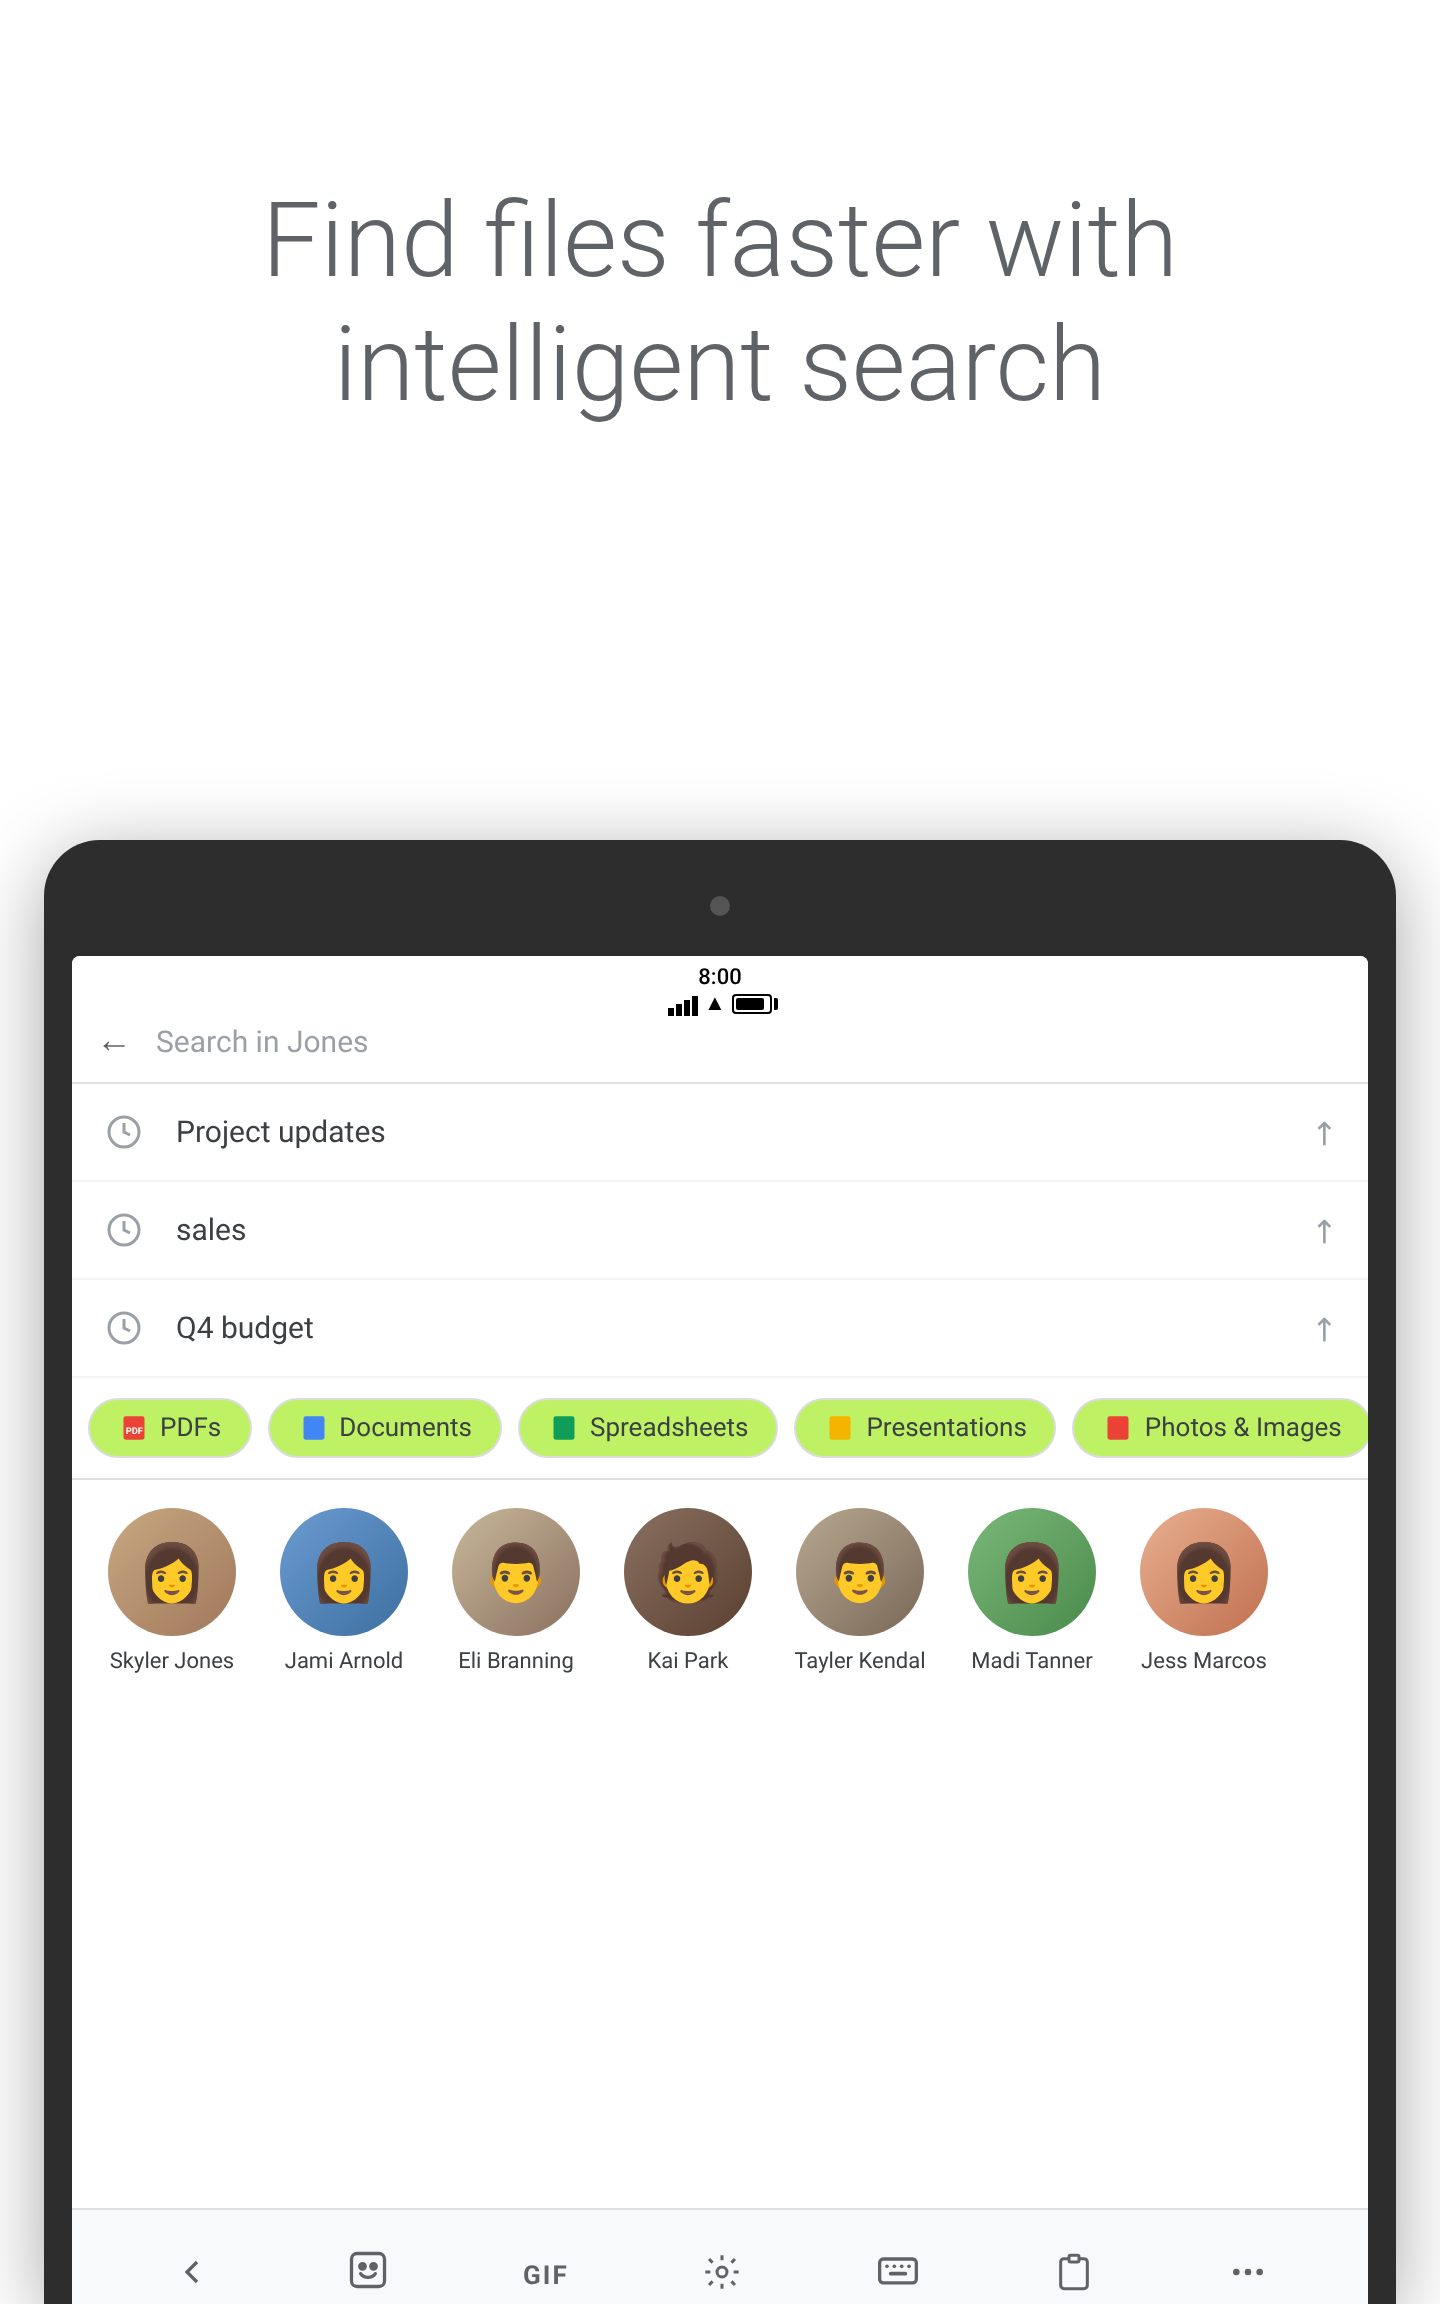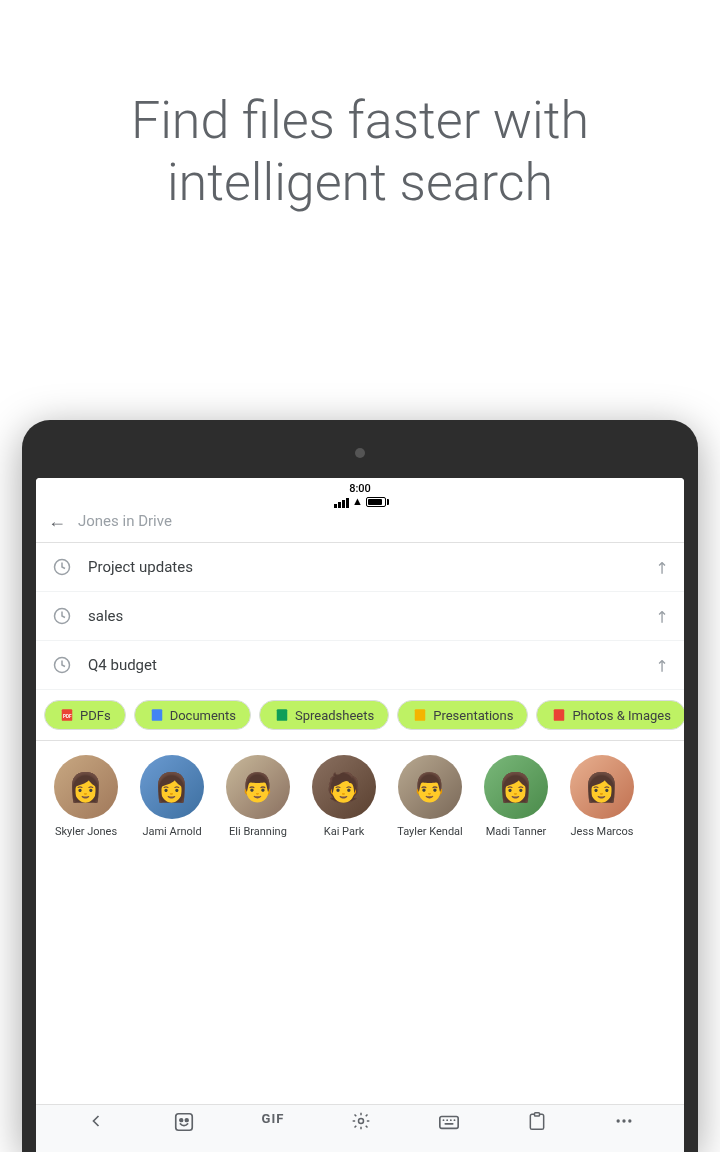--- a/index.html
+++ b/index.html
@@ -253,21 +253,21 @@
     
     .keyboard-bar {
       position: absolute;
       bottom: 0;
       left: 0;
       right: 0;
       height: 48px;
       background: #f8f9fa;
       border-top: 1px solid #e0e0e0;
       display: flex;
-      align-items: flex-start;
+      align-items: flex-end;
       justify-content: space-around;
       padding: 0 16px;
     }
     .kb-btn {
       font-size: 18px;
       color: #5f6368;
       cursor: pointer;
       padding: 6px 12px;
       display: flex;
       align-items: center;
@@ -315,21 +315,21 @@
         <span style="font-size:11px;">▲</span>
 
         <div class="battery">
           <div class="battery-fill"></div>
         </div>
       </div>
     </div>
 
     <div class="search-bar">
       <span class="back-arrow">←</span>
-      <span class="search-input-area">Jones in Drive</span>
+      <span class="search-input-area">Search in Jones</span>
     </div>
 
     <div class="suggestions">
       <div class="suggestion-item">
         <div class="suggestion-icon">
           <svg width="18" height="18" viewBox="0 0 24 24" fill="none" stroke="#9aa0a6" stroke-width="2">
             <circle cx="12" cy="12" r="10"></circle>
               <polyline points="12 6 12 12 16 14"></polyline>
           </svg>
         </div>

